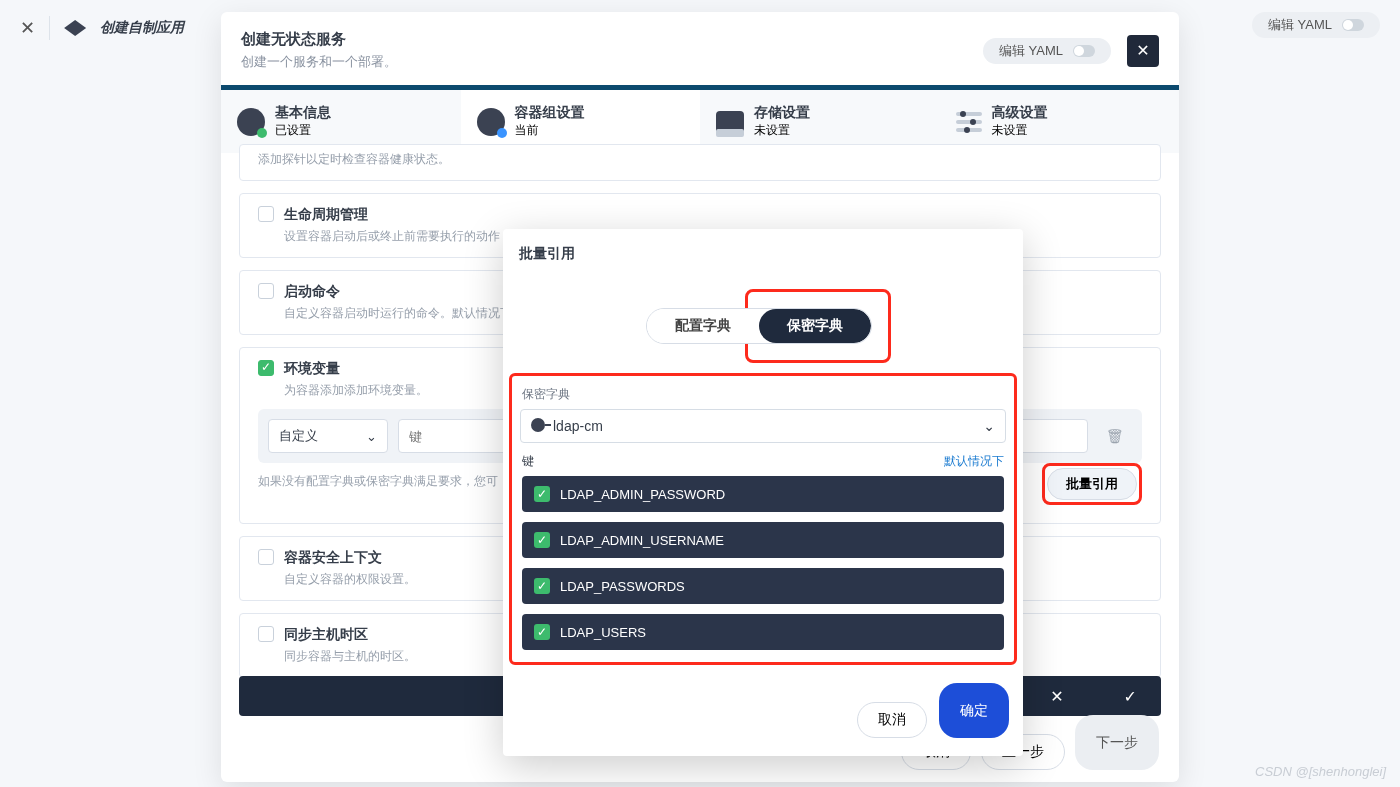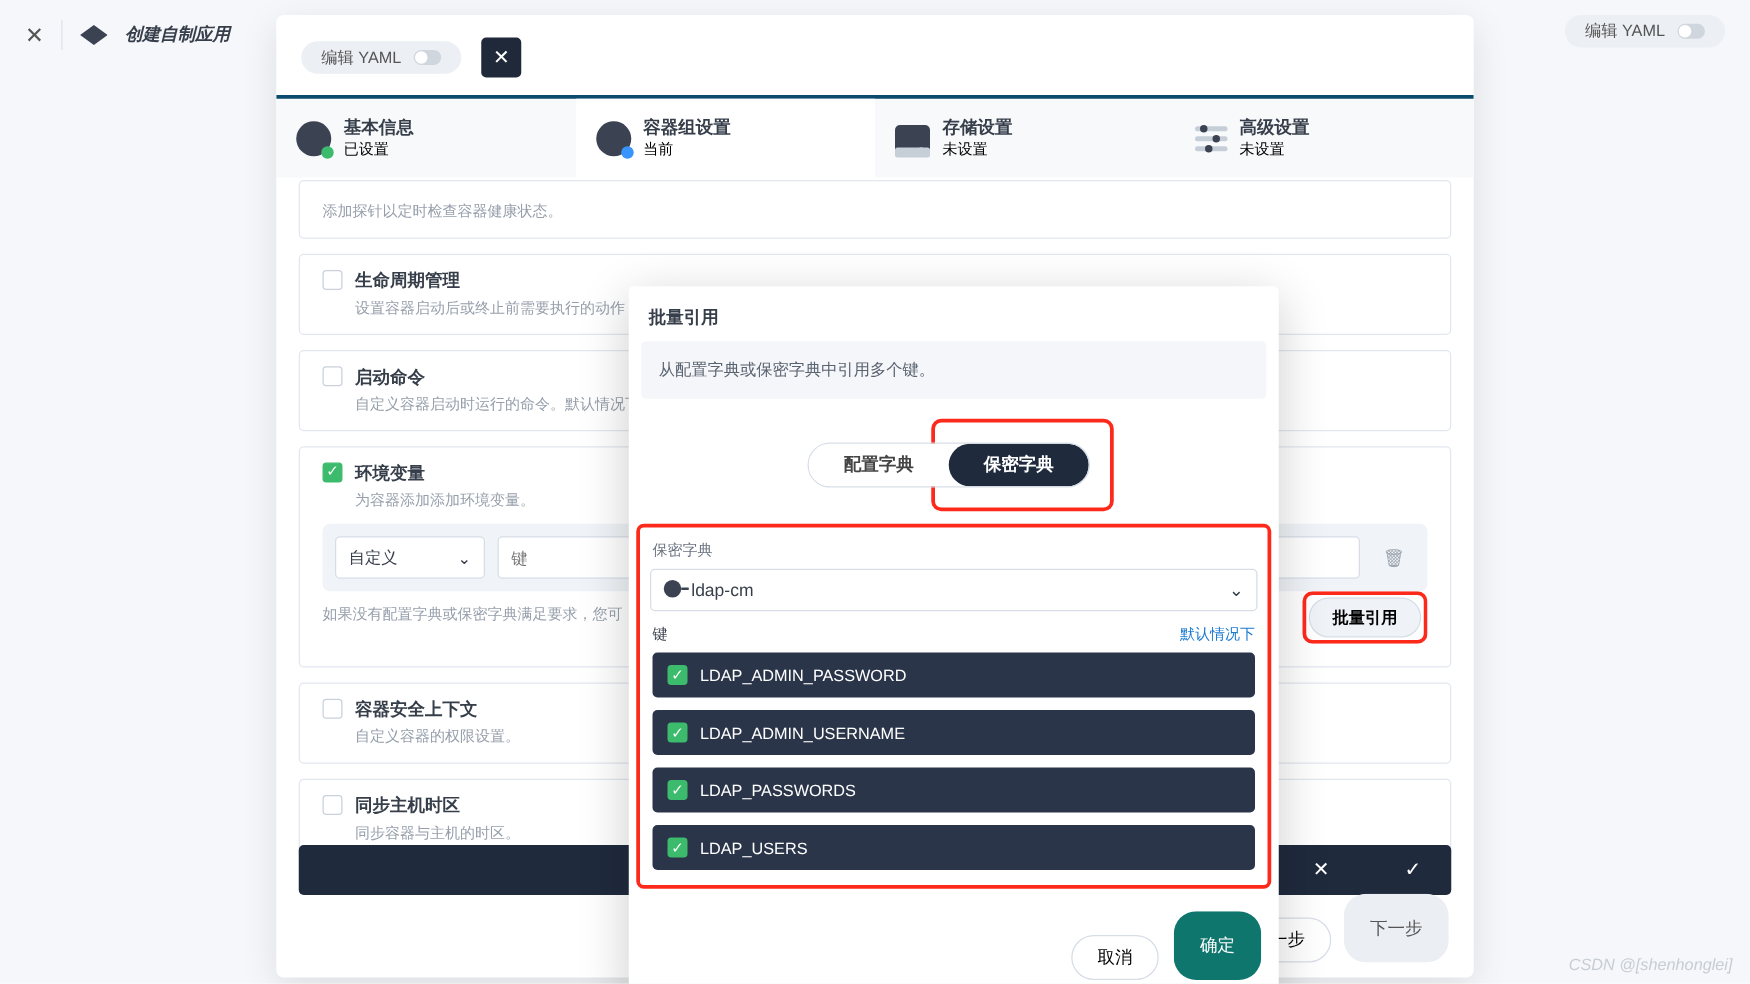--- a/index.html
+++ b/index.html
@@ -16,21 +16,21 @@
 
   .modal-backdrop { position:absolute; inset:56px 0 0 0; display:flex; justify-content:center; }
   .modal { margin-top:-44px; width:958px; background:#fff; border-radius:6px; box-shadow:0 8px 30px rgba(0,0,0,.1); overflow:hidden; height:770px; position:relative; }
   .modal-head { padding:18px 20px 14px; display:flex; align-items:center; }
   .modal-head .mh-left { flex:1; }
   .modal-title { font-weight:700; font-size:15px; color:#363e4a; }
   .modal-sub { font-size:13px; color:#8992a0; margin-top:4px; }
   .mh-right { display:flex; align-items:center; gap:16px; }
   .mh-close { width:32px; height:32px; background:#20293a; border-radius:4px; display:flex; align-items:center; justify-content:center; color:#fff; font-size:16px; cursor:pointer; }
 
-  .steps { display:flex; background:#f7f9fb; border-top:3px solid #0c4a6e; }
+  .steps { display:flex; background:#f7f9fb; border-top:5px solid #0c4a6e; }
   .step { flex:1; display:flex; align-items:center; gap:10px; padding:14px 16px; }
   .step.active { background:#fff; }
   .step-icon { width:28px; height:28px; border-radius:50%; background:#d6dde5; position:relative; }
   .step-icon.dark { background:#3b4252; }
   .step-dot { width:10px; height:10px; border-radius:50%; position:absolute; bottom:-2px; right:-2px; }
   .step-dot.green { background:#3dbb6d; }
   .step-dot.blue { background:#3a94ff; }
   .step .st-label { font-weight:700; font-size:14px; }
   .step .st-sub { font-size:12px; color:#000000; }
   .storage-icon { width:28px; height:22px; background:#3b4252; border-radius:4px 4px 2px 2px; position:relative; }
@@ -54,21 +54,21 @@
   .env-input { flex:1; height:34px; border:1px solid #d7dde6; border-radius:4px; padding:0 10px; background:#fff; font-size:13px; color:#9aa3ae; }
   .env-trash { width:34px; height:34px; display:flex; align-items:center; justify-content:center; color:#9aa3ae; }
   .env-help { font-size:12px; color:#969fab; margin-top:10px; }
   .bulk-btn { float:right; margin-top:-4px; border:1px solid #d7dde6; background:#eff3f8; border-radius:18px; padding:6px 18px; font-size:13px; font-weight:600; }
   .bulk-wrap { border:3px solid #fd2a1c; border-radius:8px; padding:2px; display:inline-block; float:right; }
 
   .modal-actions { position:absolute; bottom:12px; right:20px; display:flex; gap:10px; }
   .btn { border-radius:18px; padding:8px 20px; font-size:14px; border:1px solid transparent; cursor:pointer; }
   .btn.secondary { background:#fff; border-color:#d7dde6;margin-top:19px; }
   .btn.ghost { background:#ebeef2; color:#555; }
-  .btn.primary { background:#0f766e; color:#fff; }
+  .btn.primary { background:#1d4ed8; color:#fff; }
   .darkbar { position:absolute; bottom:66px; left:18px; right:18px; height:40px; background:#1f2a3d; border-radius:4px; display:flex; justify-content:flex-end; align-items:center; gap:60px; padding:0 24px; color:#fff; font-size:16px; }
 
   
   .popover { position:absolute; top:229px; left:503px; width:520px; background:#fff; border-radius:4px; box-shadow:0 10px 40px rgba(0,0,0,.2); z-index:50; padding:16px 0 18px; }
   .pop-title { font-weight:700; font-size:14px; padding:0 16px 10px; }
   .pop-banner { background:#f4f6f9; margin:0 10px; padding:14px; border-radius:4px; font-size:13px; color:#5a6370; }
   .tab-pill-row { display:flex; justify-content:center; margin-top:16px; }
   .tab-pill { display:flex; border:1px solid #d7dde6; border-radius:20px; overflow:hidden; }
   .tab-pill span { padding:8px 28px; font-size:14px; font-weight:600; }
   .tab-pill .inactive { background:#fff; color:#444; }
@@ -97,20 +97,24 @@
   <span class="title">创建自制应用</span>
   <div class="edit-yaml-pill">
     <span>编辑 YAML</span>
     <span class="mini-toggle"></span>
   </div>
 </div>
 
 <div class="modal-backdrop">
   <div class="modal">
     <div class="modal-head">
+      <div class="mh-left">
+        <div class="modal-title">创建无状态服务</div>
+        <div class="modal-sub">创建一个服务和一个部署。</div>
+      </div>
       <div class="mh-right">
         <div class="edit-yaml-pill" style="position:static">
           <span>编辑 YAML</span>
           <span class="mini-toggle"></span>
         </div>
         <div class="mh-close">✕</div>
       </div>
     </div>
 
     <div class="steps">
@@ -154,21 +158,21 @@
             </div>
         </div>
         <div>
             <div class="st-label">高级设置</div>
             <div class="st-sub">未设置</div>
           </div>
       </div>
     </div>
 
     <div class="modal-body">
-      <div class="card" style="padding-top:12px">
+      <div class="card" style="padding-top:2px">
         <div class="c-sub">添加探针以定时检查容器健康状态。</div>
       </div>
 
       <div class="card pad-check">
         <span class="chk"></span>
         <div class="c-title">生命周期管理</div>
         <div class="c-sub">设置容器启动后或终止前需要执行的动作，以进行环境检查或体面终止。</div>
       </div>
 
       <div class="card pad-check">
@@ -219,21 +223,20 @@
     <div class="modal-actions">
       <button class="btn secondary">取消</button>
       <button class="btn secondary">上一步</button>
       <button class="btn ghost">下一步</button>
     </div>
   </div>
 </div>
 
 <div class="popover">
   <div class="pop-title">批量引用</div>
-  <div class="pop-banner">从配置字典或保密字典中引用多个键。</div>
   <div class="tab-pill-row">
     <span class="hi-red" style="margin-left:110px">
       <div class="tab-pill" style="margin-left:-118px">
         <span class="inactive">配置字典</span>
         <span class="active">保密字典</span>
       </div>
     </span>
   </div>
 
   <div class="panel-hi">

